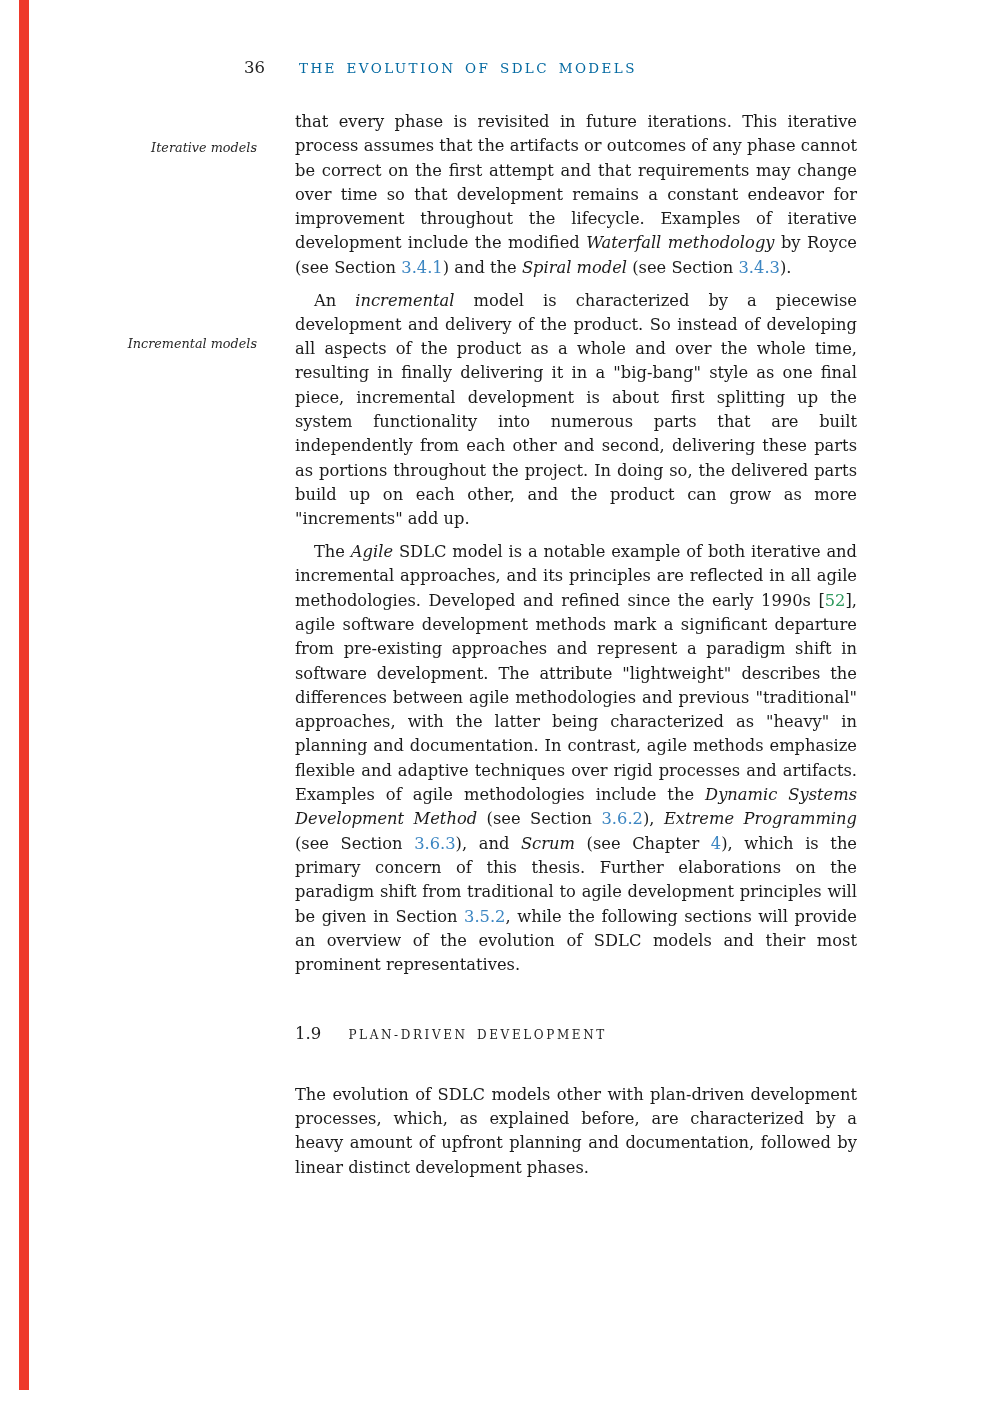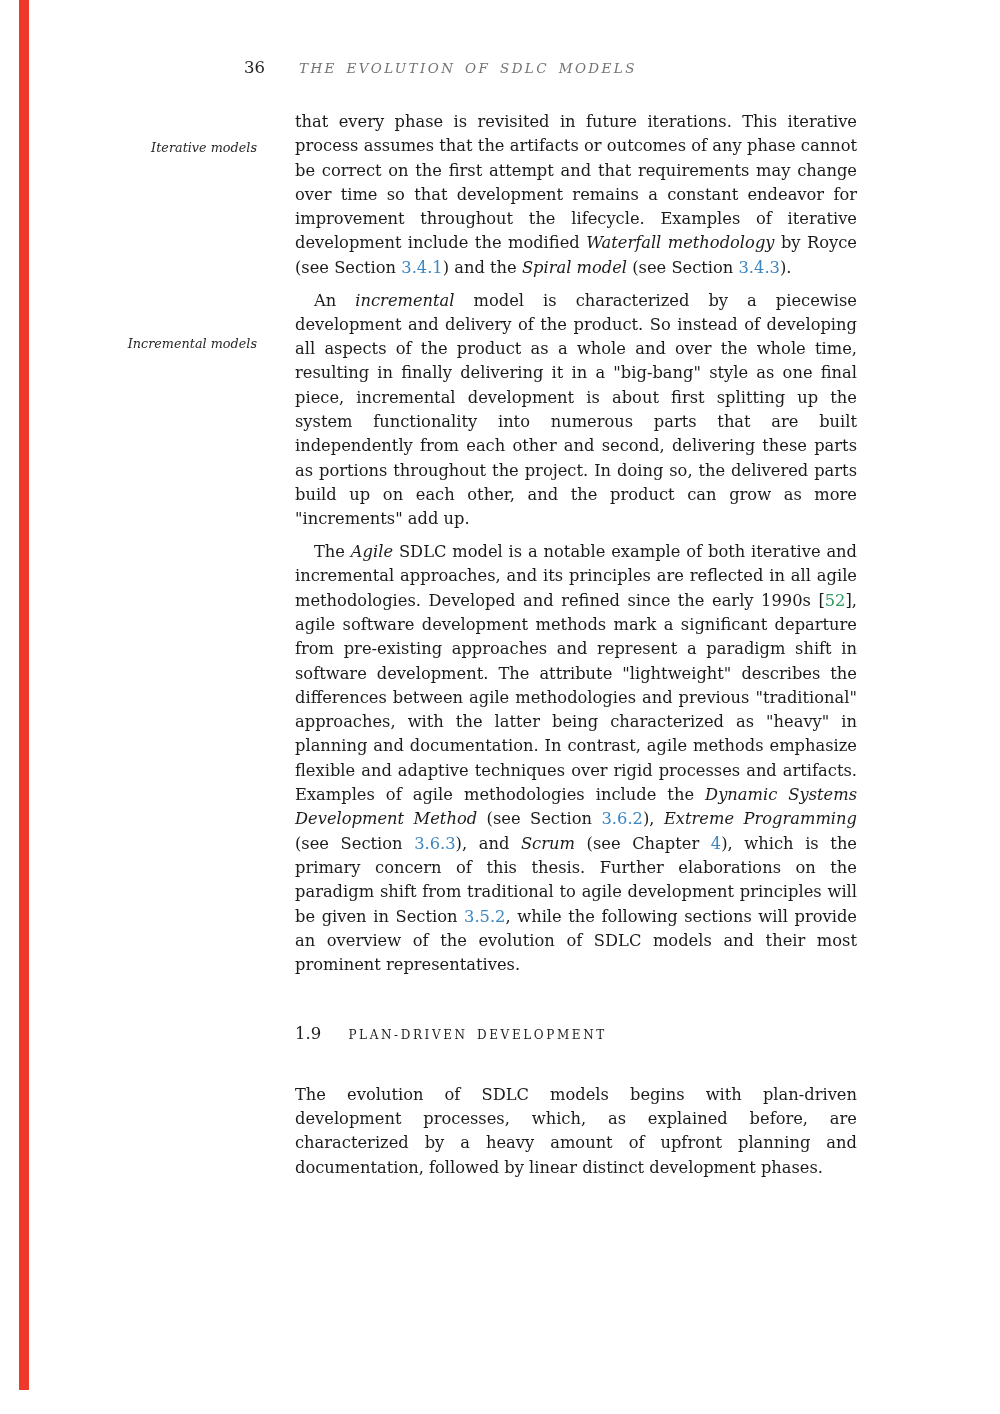--- a/index.html
+++ b/index.html
@@ -21,22 +21,21 @@
     position:absolute;left:225px;top:58px;
     display:flex;align-items:baseline;
     color:#1f1f1f;
   }
   .page-number{font-size:16.5px;}
   .running-header{
     margin-left:34px;
     font-size:13.5px;
     letter-spacing:2.4px;
     word-spacing:3px;
-    color:#737373;
-    font-style:italic;
+    color:#0369a1;
   }
   .margin-note{
     position:absolute;
     left:100px;width:138px;
     text-align:right;
     font-style:italic;
     font-size:12.8px;
     line-height:20.5px;
     color:#262626;
   }
@@ -87,16 +86,16 @@
   <div class="text-col">
     <p><span>that every phase is revisited in future iterations. This iterative process assumes that the artifacts or outcomes of any phase cannot be correct on the first attempt and that requirements may change over time so that development remains a constant endeavor for improvement throughout the lifecycle. Examples of iterative development include the modified </span><span class="run-i">Waterfall methodology</span><span> by Royce (see Section </span><span class="run-link">3.4.1</span><span>) and the </span><span class="run-i">Spiral model</span><span> (see Section </span><span class="run-link">3.4.3</span><span>).</span></p>
     <p class="spaced indent"><span>An </span><span class="run-i">incremental</span><span> model is characterized by a piecewise development and delivery of the product. So instead of developing all aspects of the product as a whole and over the whole time, resulting in finally delivering it in a "big-bang" style as one final piece, incremental development is about first splitting up the system functionality into numerous parts that are built independently from each other and second, delivering these parts as portions throughout the project. In doing so, the delivered parts build up on each other, and the product can grow as more "increments" add up.</span></p>
     <p class="spaced indent"><span>The </span><span class="run-i">Agile</span><span> SDLC model is a notable example of both iterative and incremental approaches, and its principles are reflected in all agile methodologies. Developed and refined since the early 1990s [</span><span class="run-cite">52</span><span>], agile software development methods mark a significant departure from pre-existing approaches and represent a paradigm shift in software development. The attribute "lightweight" describes the differences between agile methodologies and previous "traditional" approaches, with the latter being characterized as "heavy" in planning and documentation. In contrast, agile methods emphasize flexible and adaptive techniques over rigid processes and artifacts. Examples of agile methodologies include the </span><span class="run-i">Dynamic Systems Development Method</span><span> (see Section </span><span class="run-link">3.6.2</span><span>), </span><span class="run-i">Extreme Programming</span><span> (see Section </span><span class="run-link">3.6.3</span><span>), and </span><span class="run-i">Scrum</span><span> (see Chapter </span><span class="run-link">4</span><span>), which is the primary concern of this thesis. Further elaborations on the paradigm shift from traditional to agile development principles will be given in Section </span><span class="run-link">3.5.2</span><span>, while the following sections will provide an overview of the evolution of SDLC models and their most prominent representatives.</span></p>
 
     <div class="section-heading">
       <span class="sec-num">1.9</span>
       <span class="sec-title">PLAN-DRIVEN DEVELOPMENT</span>
     </div>
 
-    <p><span>The evolution of SDLC models begins with plan-driven development processes, which, as explained before, are characterized by a heavy amount of upfront planning and documentation, followed by linear distinct development phases.</span></p>
+    <p><span>The evolution of SDLC models other with plan-driven development processes, which, as explained before, are characterized by a heavy amount of upfront planning and documentation, followed by linear distinct development phases.</span></p>
   </div>
 
 </div>
 
 </body></html>

